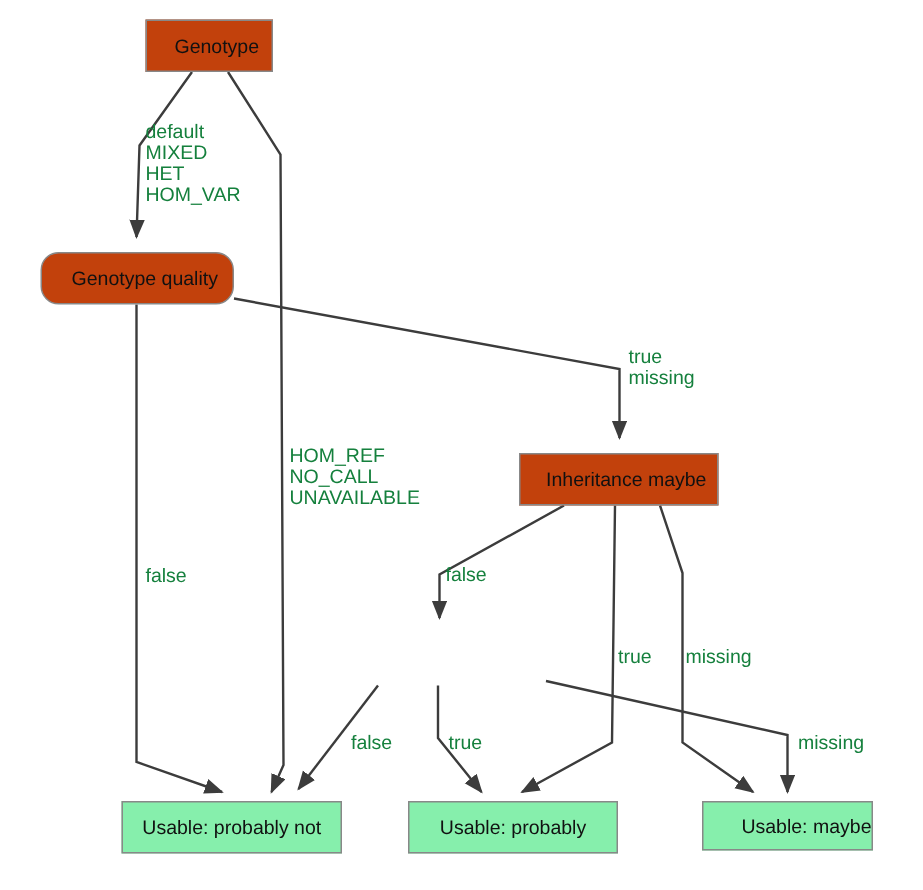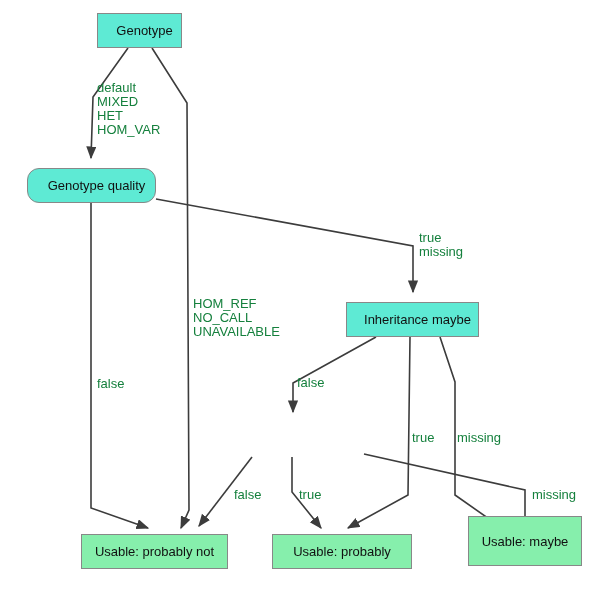--- a/index.html
+++ b/index.html
@@ -30,21 +30,21 @@
     border: 1px solid #888888;
     display: flex;
     align-items: center;
     justify-content: center;
     font-size: 13px;
     color: #111111;
     white-space: nowrap;
     z-index: 3;
   }
   .node-decision {
-    background: #5eead4;
+    background: #c2410c;
     padding-left: 10px;
   }
   .node-outcome {
     background: #86efac;
   }
   .edge-label {
     position: absolute;
     font-size: 13px;
     color: #15803d;
     line-height: 14px;
@@ -103,21 +103,21 @@
 
 
   <div class="node node-outcome" style="left:81px; top:534px; width:147px; height:35px;">
     <span>Usable: probably not</span>
   </div>
 
   <div class="node node-outcome" style="left:272px; top:534px; width:140px; height:35px;">
     <span>Usable: probably</span>
   </div>
 
-  <div class="node node-outcome" style="left:468px; top:516px; width:114px; height:50px;">
+  <div class="node node-outcome" style="left:468px; top:534px; width:114px; height:33px;justify-content:flex-end;">
     <span>Usable: maybe</span>
   </div>
 
   <div class="edge-label" style="left:97px; top:81px;">default
 MIXED
 HET
 HOM_VAR</div>
 
   <div class="edge-label" style="left:193px; top:297px;">HOM_REF
 NO_CALL

